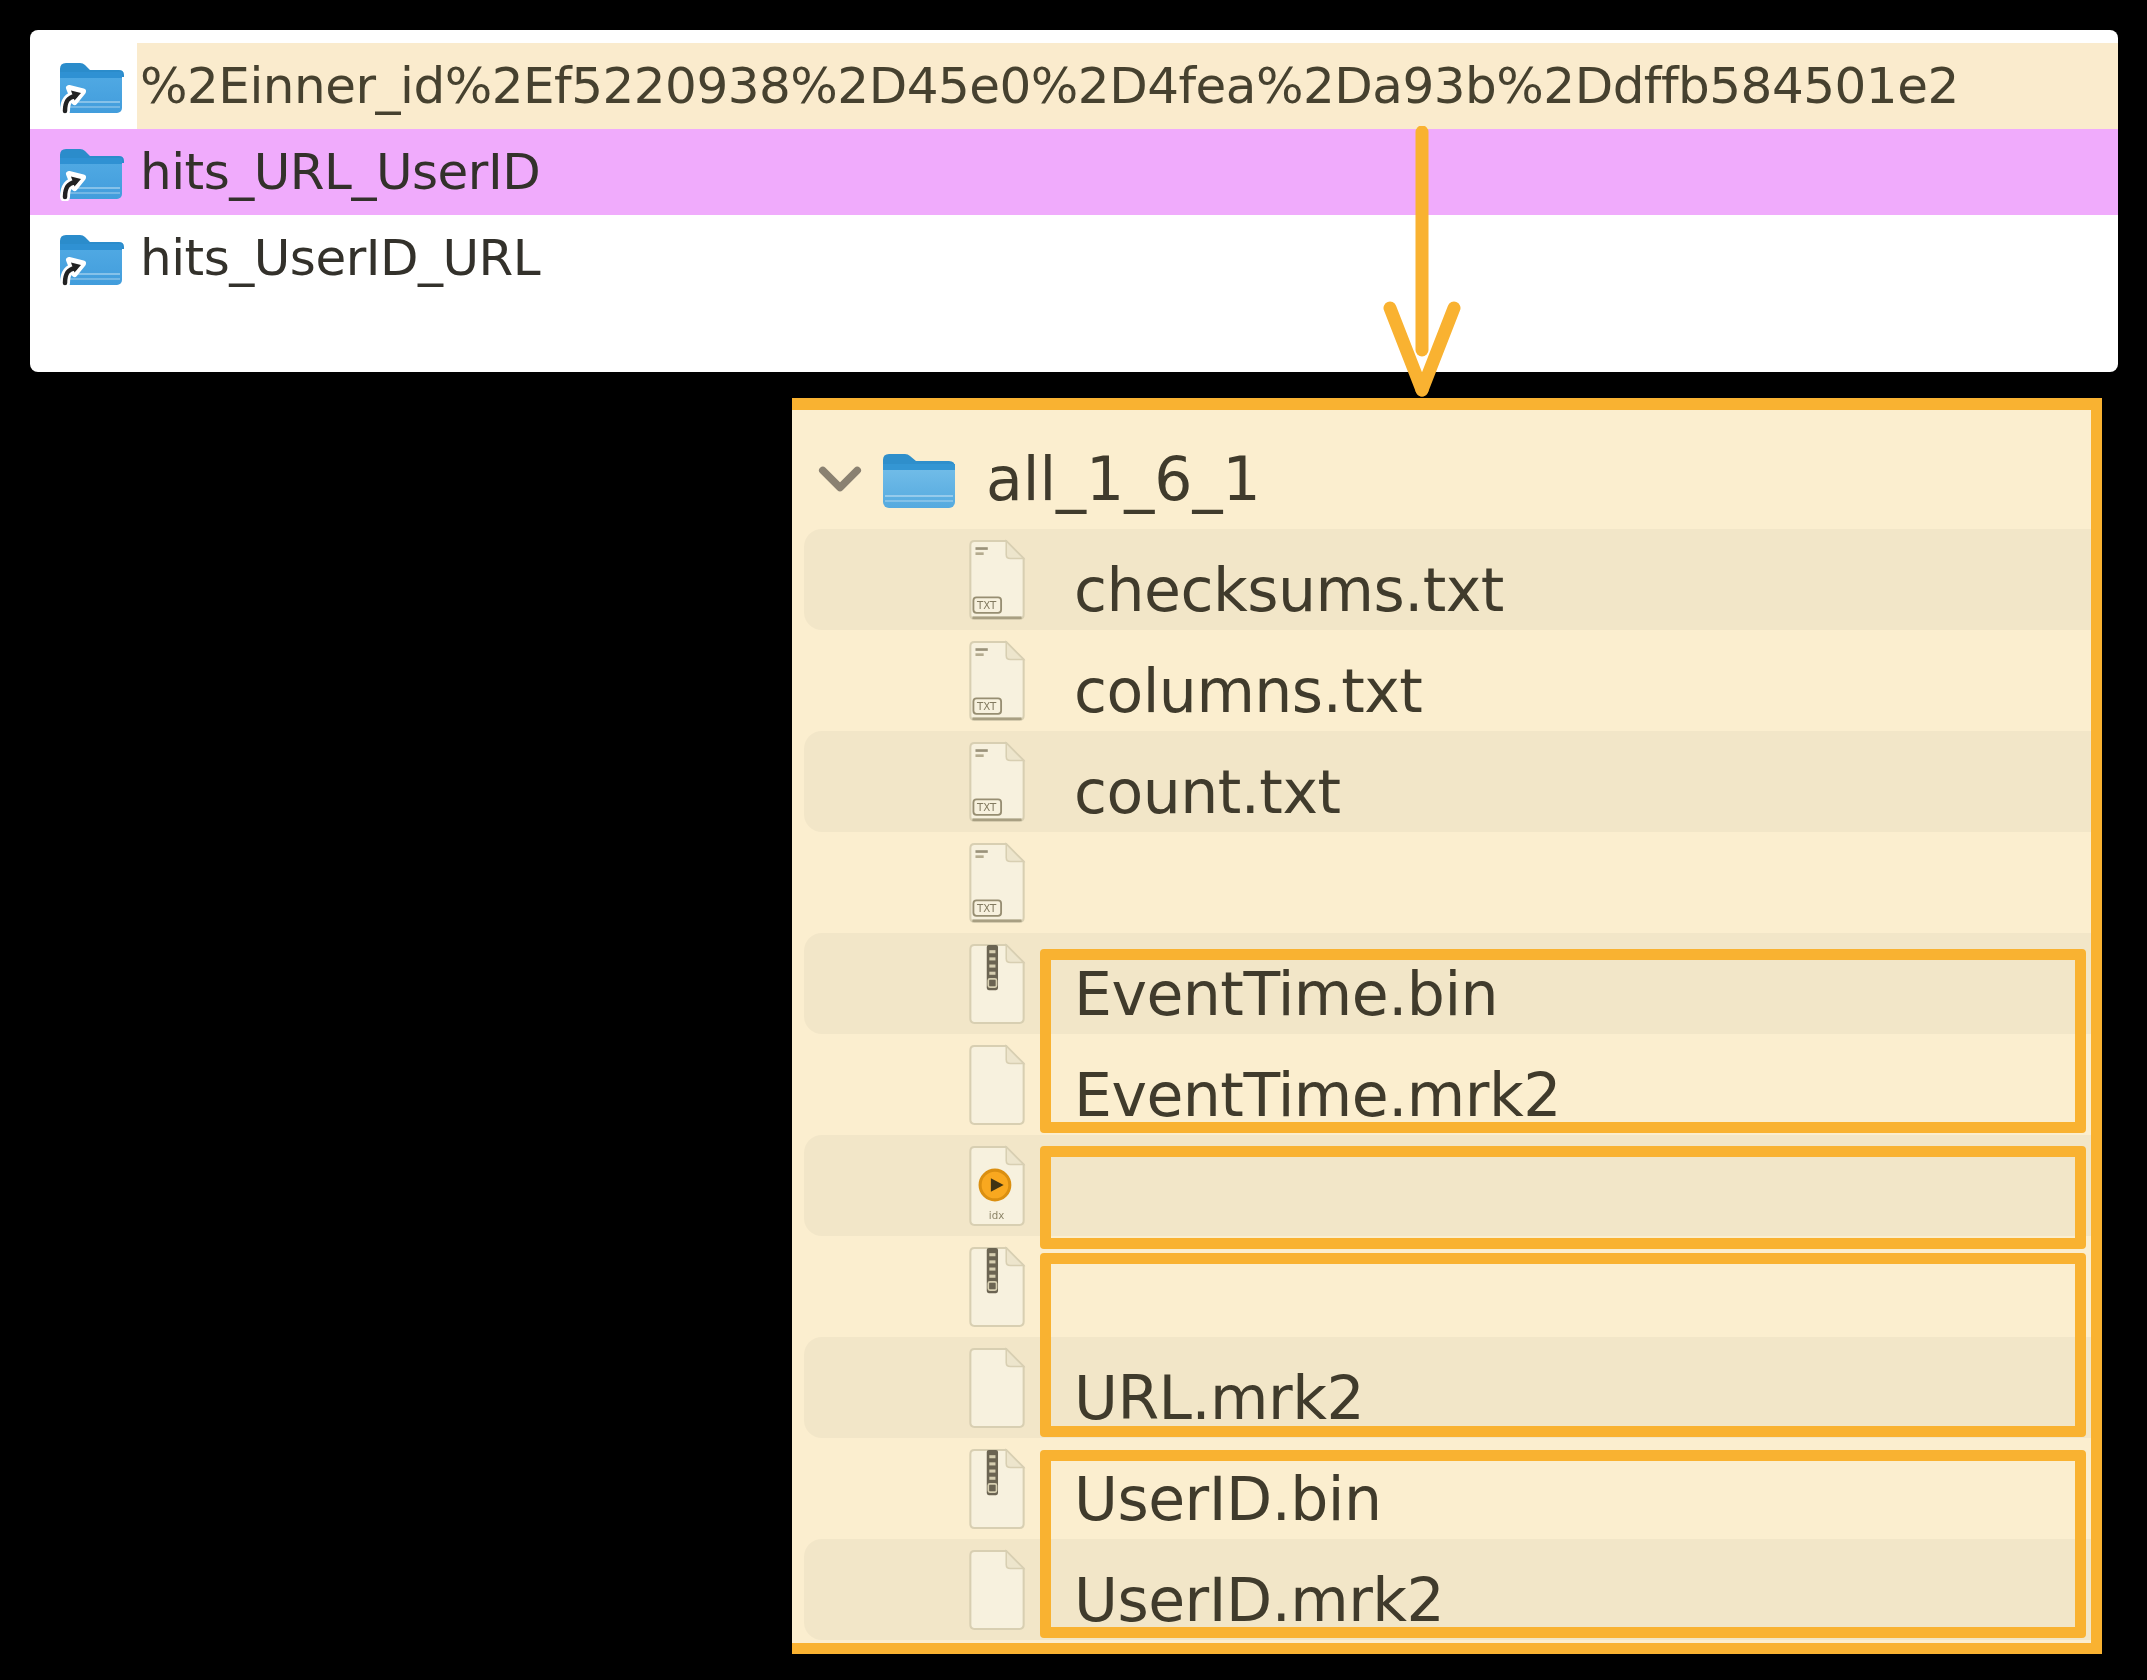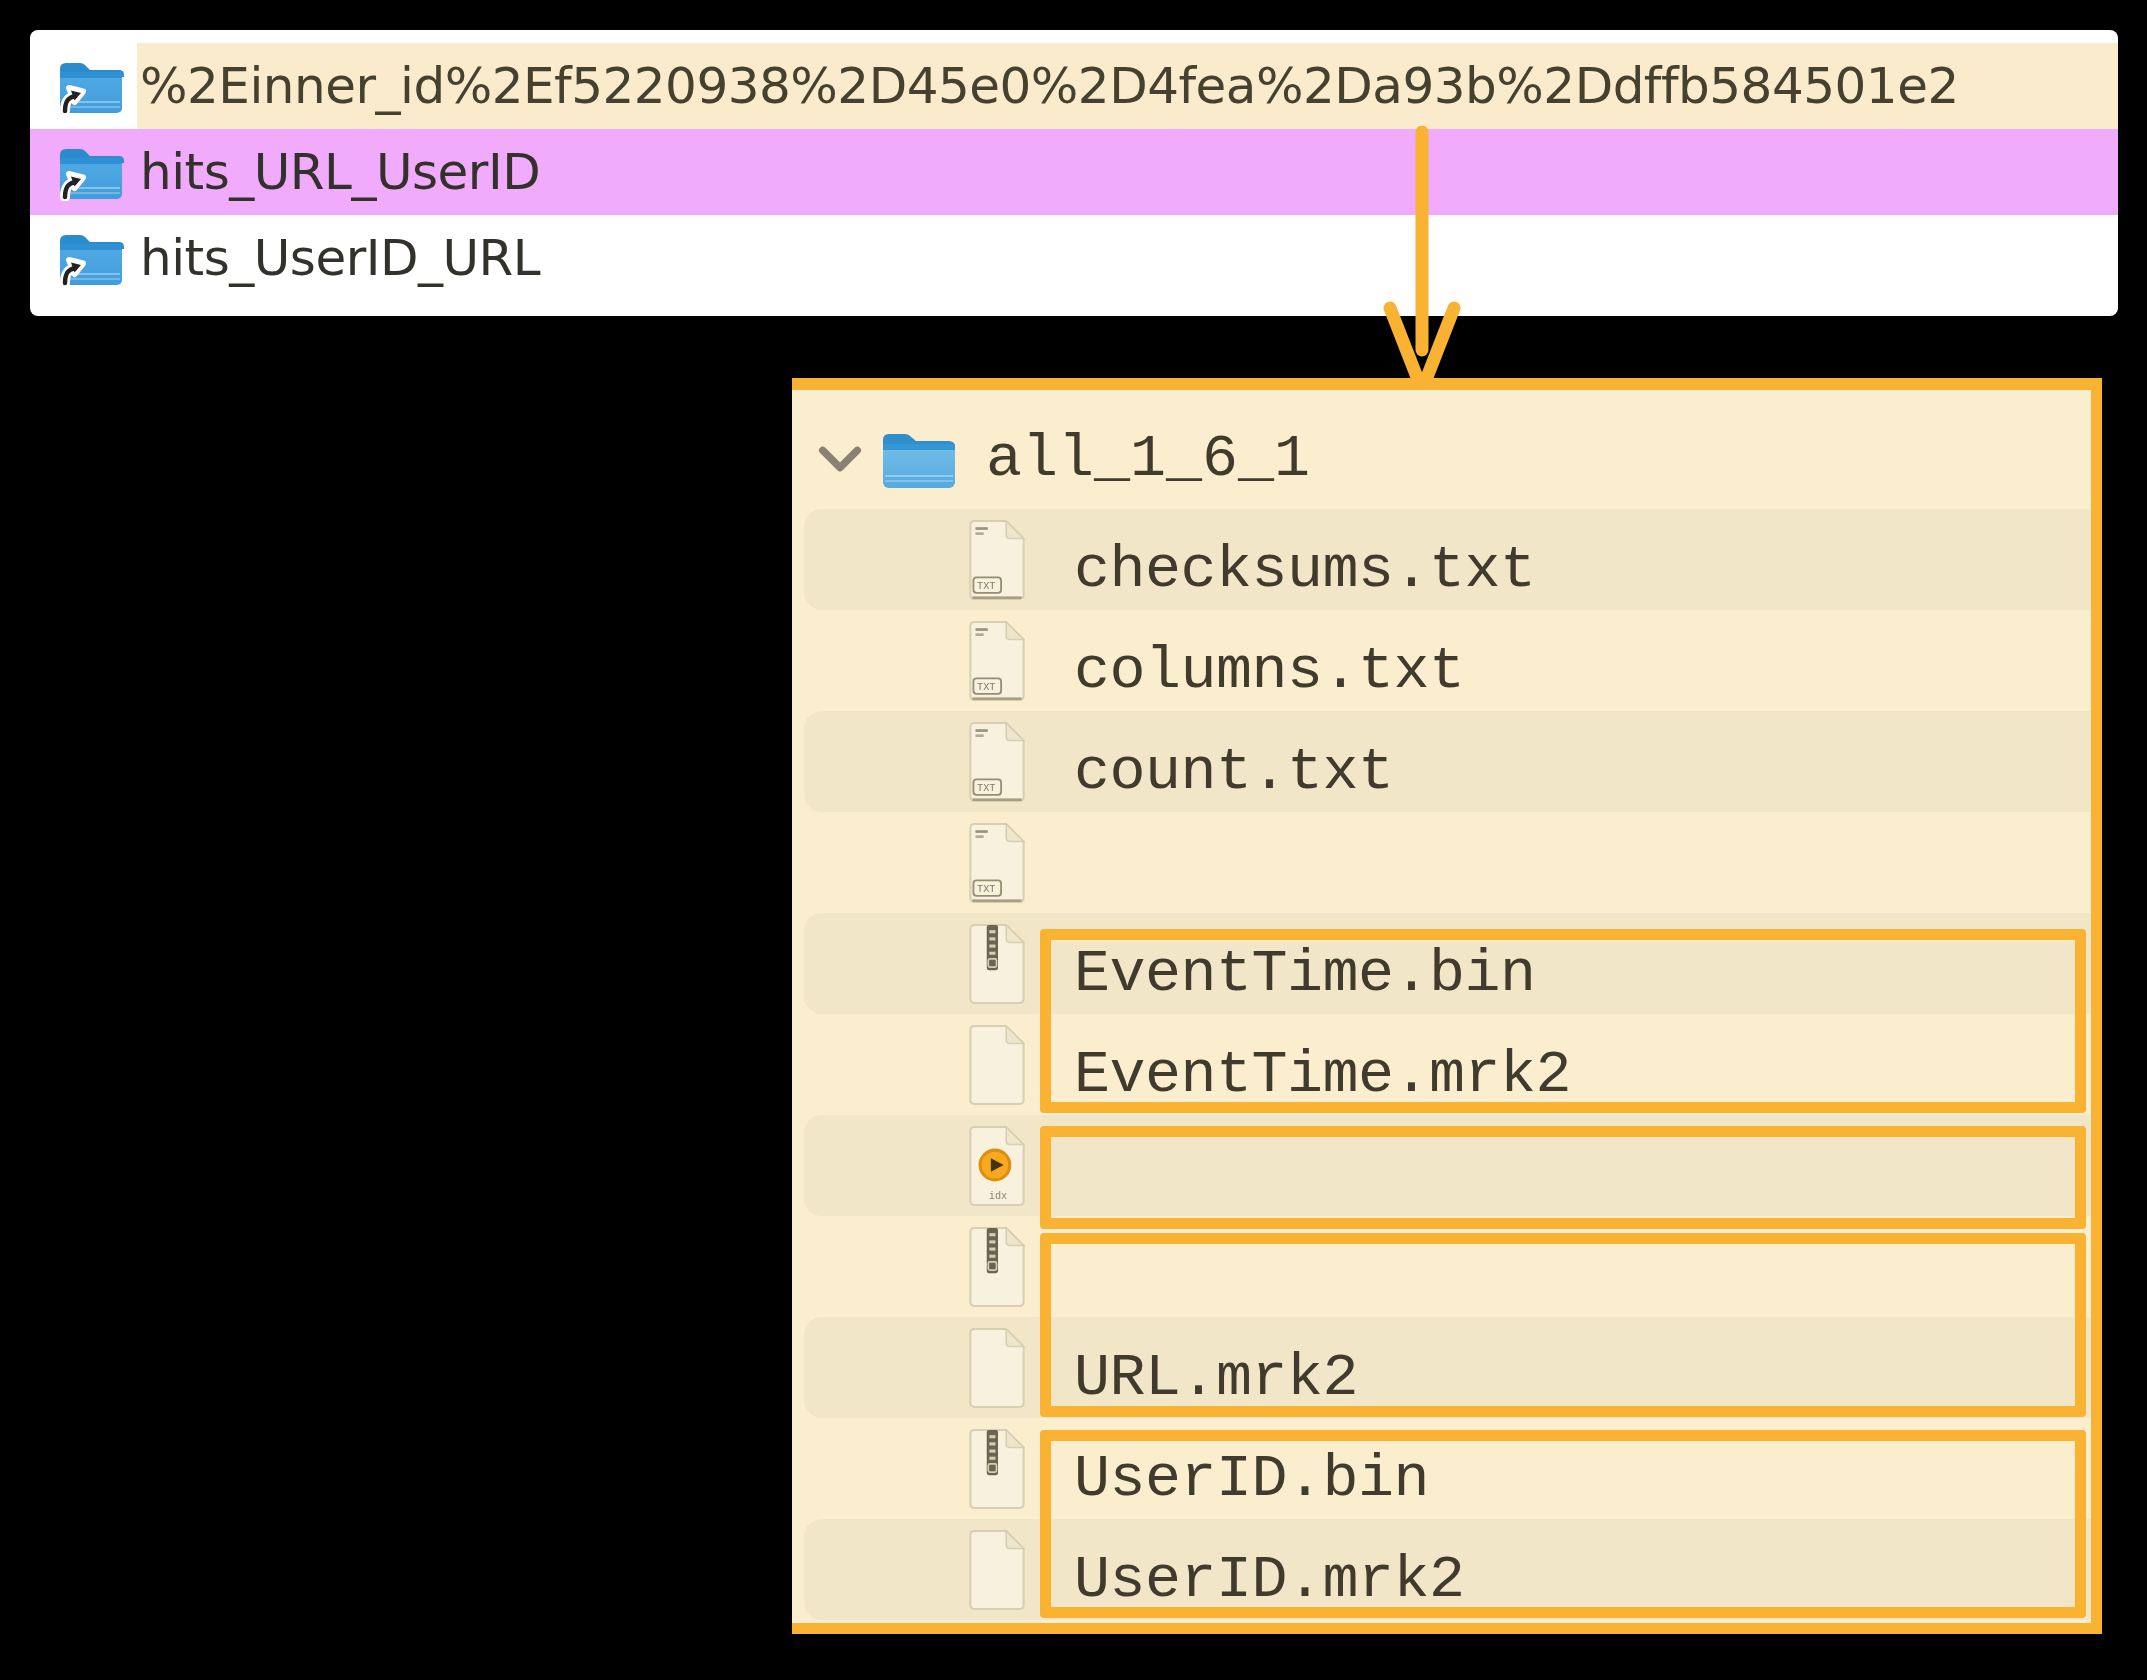--- a/index.html
+++ b/index.html
@@ -1,41 +1,41 @@
 <!DOCTYPE html>
 <html><head>
 <meta charset="utf-8">
 <style>
   html,body{margin:0;padding:0;background:#000;}
   body{width:2147px;height:1680px;position:relative;overflow:hidden;
        font-family:"DejaVu Sans","Liberation Sans",sans-serif;}
 
   
-  .finder-panel{position:absolute;left:30px;top:30px;width:2088px;height:286px;
+  .finder-panel{position:absolute;left:30px;top:30px;width:2088px;height:342px;
                 background:#fff;border-radius:8px;overflow:hidden;
                 display:flex;flex-direction:column;padding-top:13px;box-sizing:border-box;}
   .f-row{position:relative;height:86px;display:flex;align-items:center;flex:0 0 86px;}
   .f-row.band{background:#f0abfc;}
   .f-hl{display:none;}
   .f-row.hl .f-hl{display:block;position:absolute;left:107px;right:0;top:0;bottom:0;
                   background:#FAEBCD;}
   .f-icon{position:relative;z-index:2;width:66px;height:58px;margin-left:28px;flex:0 0 66px;}
   .f-icon svg{width:100%;height:100%;display:block;}
   .f-label{position:relative;z-index:2;margin-left:16px;font-size:50px;color:#33312B;
            white-space:nowrap;letter-spacing:-0.5px;}
   .f-row.hl .f-label{color:#46412F;}
 
   
   .arrow-wrap{position:absolute;left:1382px;top:126px;width:80px;height:276px;}
 
   
-  .tree-panel{position:absolute;left:792px;top:378px;width:1310px;height:1256px;
+  .tree-panel{position:absolute;left:792px;top:398px;width:1310px;height:1256px;
               box-sizing:border-box;background:#FBEECF;
               border-top:12px solid #F9B231;border-right:11px solid #F9B231;
-              border-bottom:11px solid #F9B231;border-left:0;font-family:Liberation Mono, monospace;}
+              border-bottom:11px solid #F9B231;border-left:0;}
   .tree-inner{position:absolute;left:0;top:0;right:0;bottom:0;padding-top:18px;}
   .t-row{position:relative;height:101px;display:flex;align-items:center;box-sizing:border-box;}
   .folder-row{padding-left:26px;}
   .chev{width:44px;height:28px;flex:0 0 44px;}
   .chev svg{width:100%;height:100%;display:block;}
   .folder-icon{width:78px;height:64px;margin-left:18px;flex:0 0 78px;}
   .folder-icon svg{width:100%;height:100%;display:block;}
   .folder-label{margin-left:28px;font-size:60px;color:#403B2C;white-space:nowrap;}
   .file-rows .t-row:nth-child(odd)::before{content:"";position:absolute;left:12px;right:0;
               top:0;bottom:0;background:#F2E6C8;border-radius:18px 0 0 18px;}

